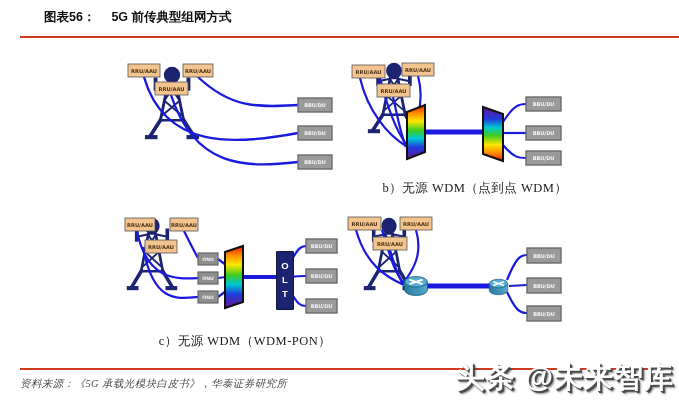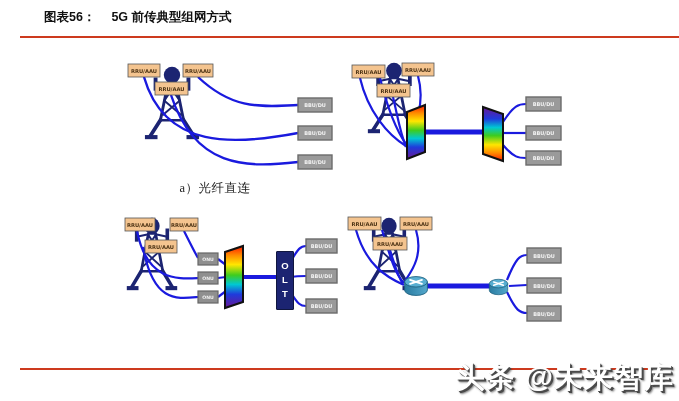--- a/index.html
+++ b/index.html
@@ -275,18 +275,20 @@
         <rect x="187" y="71" width="34" height="15" fill="#9a9a9a" stroke="#6b6b6b" stroke-width="1.4"></rect>
         <text class="boxlbl gray" x="204" y="80.5" text-anchor="middle">BBU/DU</text>
       </g>
       <g>
         <rect x="187" y="99" width="34" height="15" fill="#9a9a9a" stroke="#6b6b6b" stroke-width="1.4"></rect>
         <text class="boxlbl gray" x="204" y="108.5" text-anchor="middle">BBU/DU</text>
       </g>
     </g>
   </svg>
 
-  <div class="caption" id="cap-a">a）光纤直连</div>
+  <div class="caption" id="cap-b">b）无源 WDM（点到点 WDM）</div>
+  <div class="caption" id="cap-c">c）无源 WDM（WDM-PON）</div>
 
   <div class="rule" id="rule-bottom" style="background:#cd3a1e"></div>
+  <div class="source">资料来源：《5G 承载光模块白皮书》，华泰证券研究所</div>
   <div class="watermark">头条 @未来智库</div>
 
 </div>
 
 </body></html>

